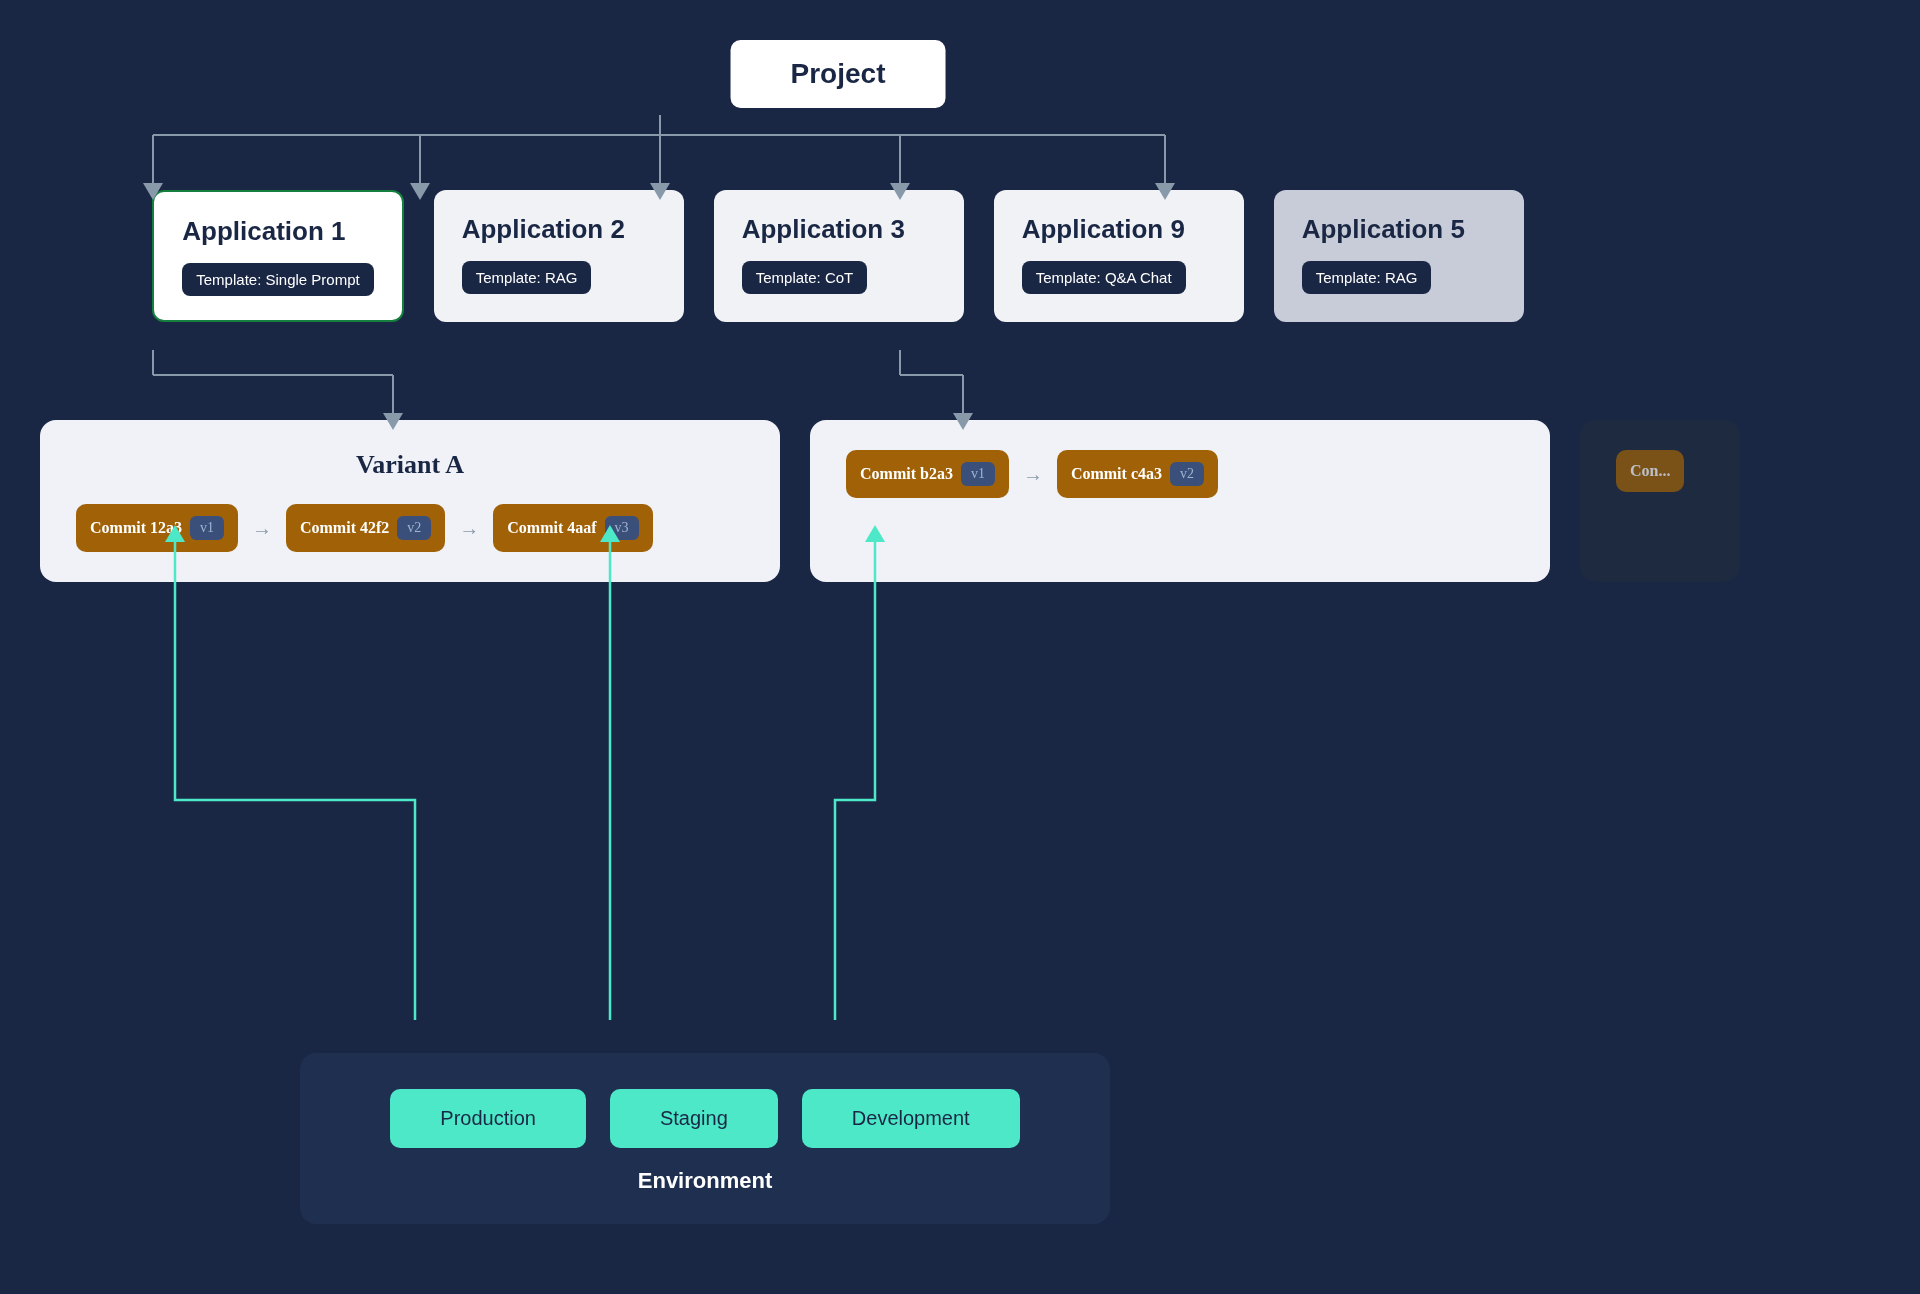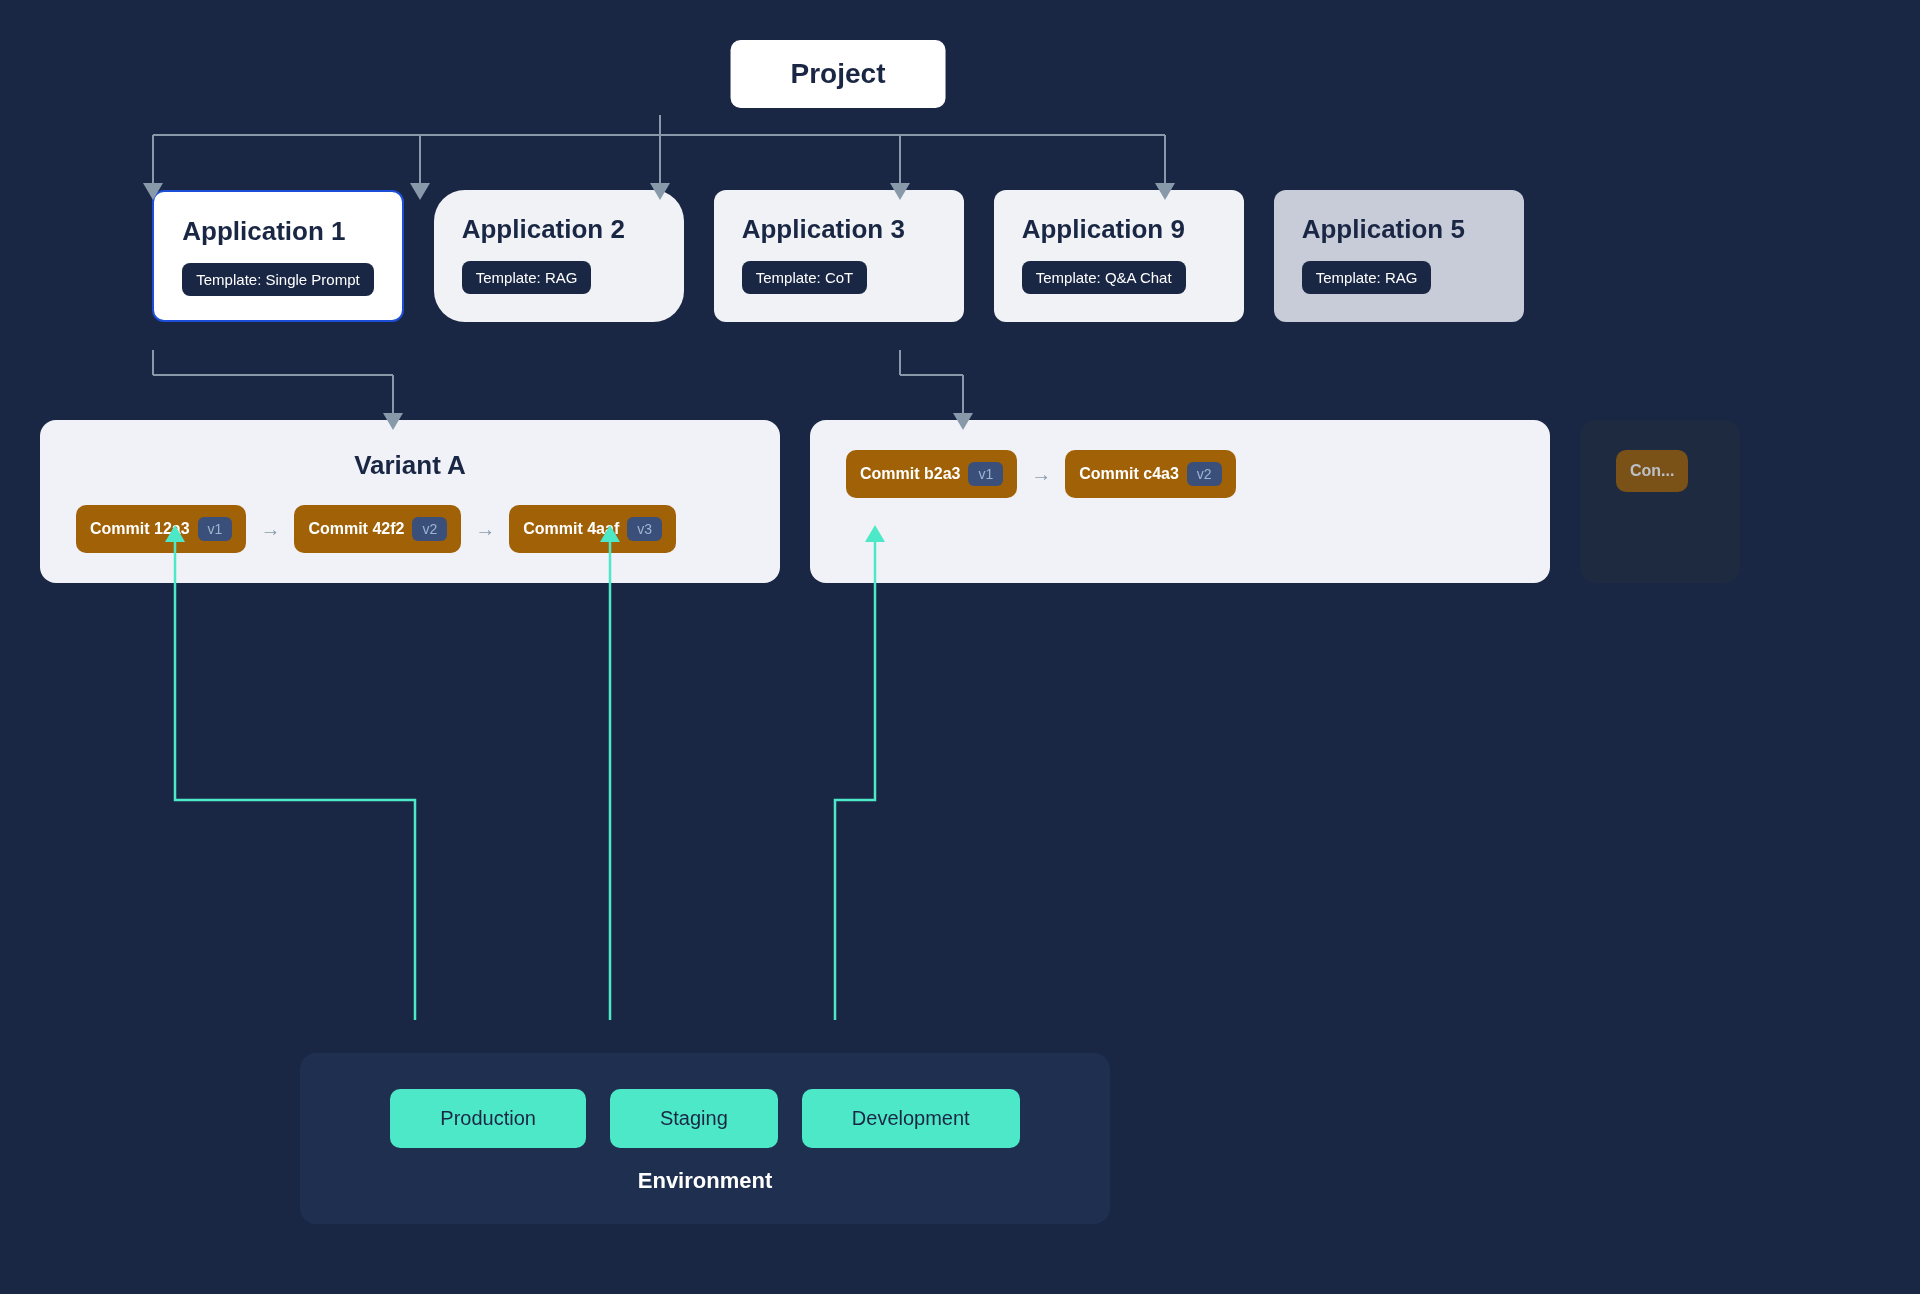--- a/index.html
+++ b/index.html
@@ -51,21 +51,21 @@
     .app-card {
       background: #f0f2f5;
       border-radius: 12px;
       padding: 24px 28px;
       min-width: 240px;
       flex: 0 0 auto;
     }
 
     .app-card.active {
       background: #ffffff;
-      border: 2px solid #1d4ed8;
+      border: 2px solid #15803d;
     }
 
     .app-card-title {
       font-size: 26px;
       font-weight: 700;
       color: #1a2744;
       margin-bottom: 16px;
     }
 
     .app-template-badge {
@@ -79,20 +79,21 @@
 
     
     .variant-row {
       position: absolute;
       top: 420px;
       left: 0;
       width: 100%;
       display: flex;
       gap: 30px;
       padding: 0 40px;
+      font-family: Liberation Serif, serif;
     }
 
     .variant-card {
       background: #f0f2f7;
       border-radius: 16px;
       padding: 30px 36px;
       flex: 0 0 740px;
     }
 
     .variant-card.partial {
@@ -243,21 +244,21 @@
     <span>Project</span>
   </div>
 
   <div class="app-row">
 
     <div class="app-card active" style="min-width:250px;">
       <div class="app-card-title">Application 1</div>
       <span class="app-template-badge">Template: Single Prompt</span>
     </div>
 
-    <div class="app-card" style="min-width:250px;border-radius:31px;">
+    <div class="app-card" style="min-width:250px;">
       <div class="app-card-title">Application 2</div>
       <span class="app-template-badge">Template: RAG</span>
     </div>
 
     <div class="app-card" style="min-width:250px;">
       <div class="app-card-title">Application 3</div>
       <span class="app-template-badge">Template: CoT</span>
     </div>
 
     <div class="app-card" style="min-width:250px;">

